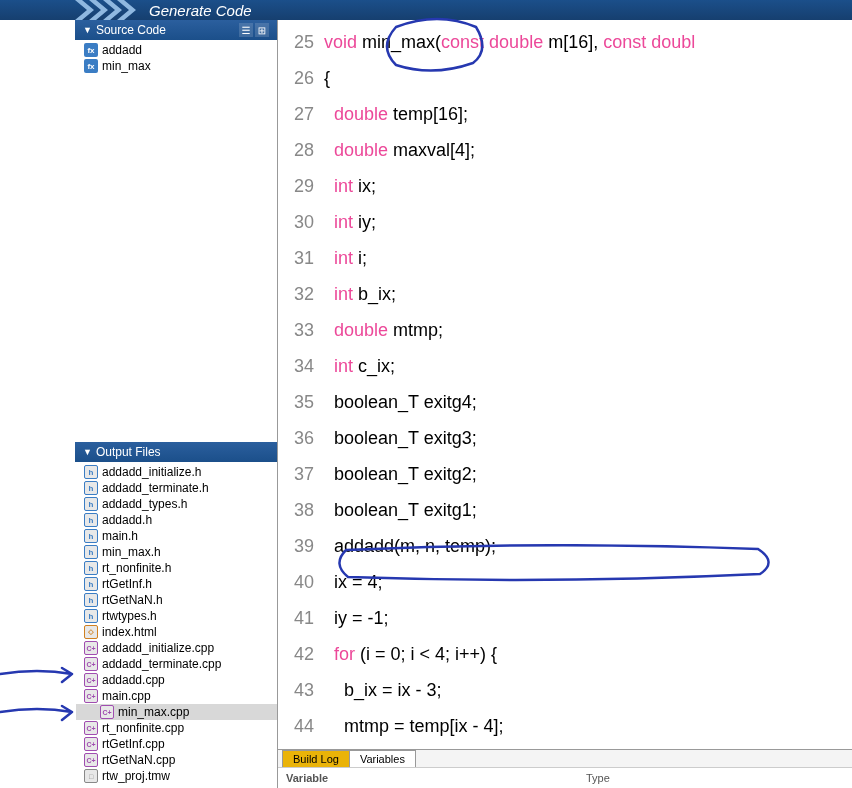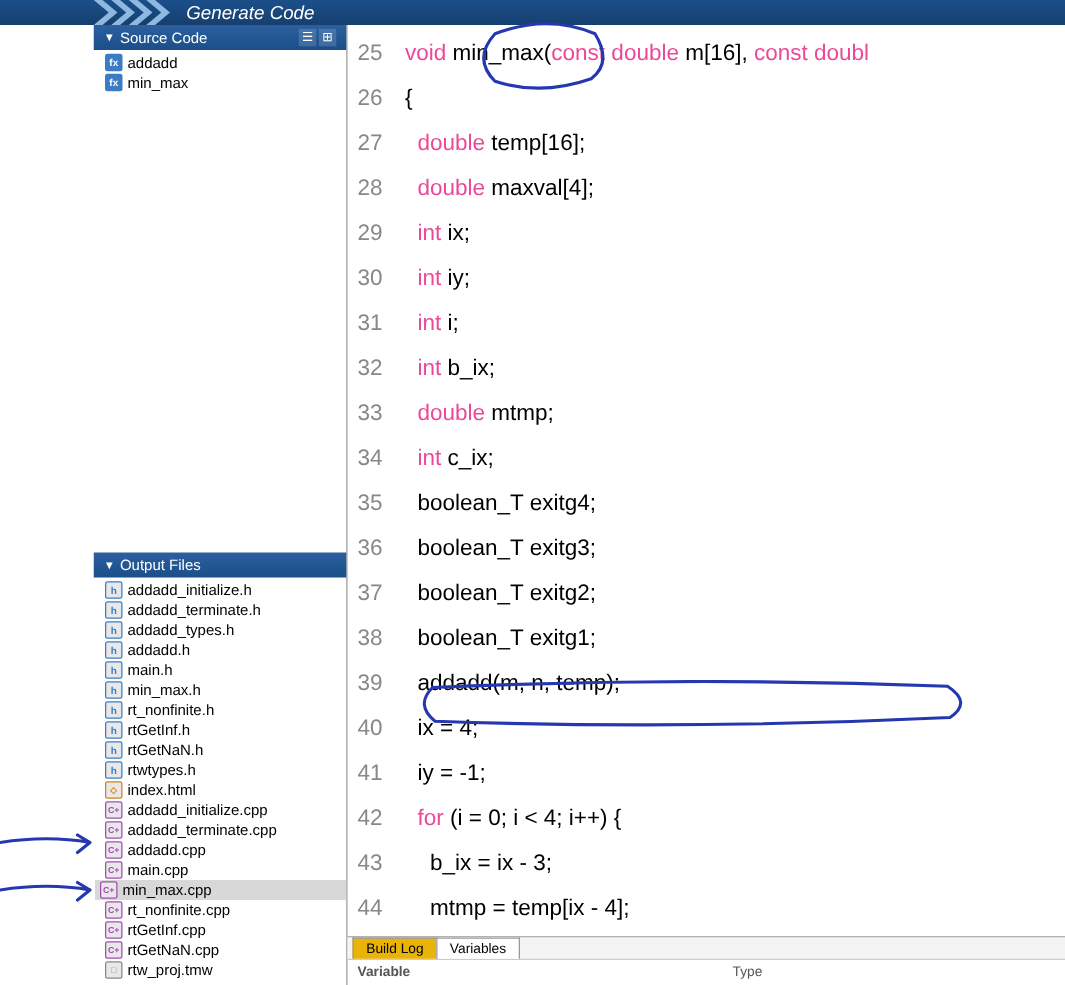--- a/index.html
+++ b/index.html
@@ -11,33 +11,33 @@
 .content { display: flex; height: calc(100% - 20px); }
 .sidebar { width: 278px; border-right: 1px solid #999; display: flex; flex-direction: column; }
 .panel-header { background: linear-gradient(#2b5f9e,#1b4f8a); color: #fff; font-size: 12px; padding: 3px 8px; display: flex; align-items: center; justify-content: space-between; margin-left: 75px; }
 .panel-header.full { margin-left: 75px; }
 .panel-title { display: flex; align-items: center; gap: 4px; }
 .panel-triangle { font-size: 9px; }
 .panel-icons { display: flex; gap: 2px; }
 .panel-icons span { width: 14px; height: 14px; background: rgba(255,255,255,0.15); display: inline-flex; align-items: center; justify-content: center; font-size: 10px; }
 .tree { padding: 2px 0 4px 84px; font-size: 12px; }
 .tree-item { display: flex; align-items: center; gap: 4px; padding: 1px 0; cursor: pointer; }
-.tree-item.selected { background: #d8d8d8; margin-left: -8px; padding-left: 4px; align-items: center; }
+.tree-item.selected { background: #d8d8d8; margin-left: -8px; padding-left: 24px; align-items: center; }
 .icon-badge { width: 14px; height: 14px; display: inline-flex; align-items: center; justify-content: center; font-size: 8px; font-weight: bold; border-radius: 2px; }
 .icon-f { background: #3b7dc4; color: #fff; }
 .icon-h { background: #e8e8e8; color: #3b7dc4; border: 1px solid #3b7dc4; font-size: 8px; }
 .icon-cpp { background: #e8e8e8; color: #a04db0; border: 1px solid #a04db0; font-size: 7px; }
 .icon-html { background: #e8e8e8; color: #d08020; border: 1px solid #d08020; font-size: 7px; }
 .icon-tmw { background: #e8e8e8; color: #888; border: 1px solid #888; font-size: 7px; }
 .spacer { flex: 1; }
 .output-section { display: flex; flex-direction: column; }
 .main { flex: 1; display: flex; flex-direction: column; position: relative; }
 .code-area { flex: 1; padding: 4px 0 0 0; font-family: "Courier New", monospace; font-size: 18px; line-height: 36px; overflow: hidden; white-space: pre; position: relative; }
 .code-line { display: flex; }
-.gutter { width: 46px; text-align: center; color: #888; padding-right: 10px; font-size: 18px; user-select: none; }
+.gutter { width: 46px; text-align: right; color: #888; padding-right: 10px; font-size: 18px; user-select: none; }
 .code-text { color: #000; }
 .kw { color: #ec4899; }
 .annotation { position: absolute; pointer-events: none; }
 .annotation svg { display: block; }
 .bottom-panel { border-top: 1px solid #999; }
 .bottom-tabs { display: flex; padding-left: 4px; font-size: 11px; background: #f4f4f4; }
 .bottom-tab { padding: 2px 10px; border: 1px solid #999; border-bottom: none; margin-right: -1px; background: #eab308; cursor: pointer; }
 .bottom-tab.active { background: #fff; }
 .bottom-headers { display: flex; border-top: 1px solid #ccc; font-size: 11px; padding: 2px 0; color: #555; }
 .bottom-headers span { padding: 2px 8px; }

